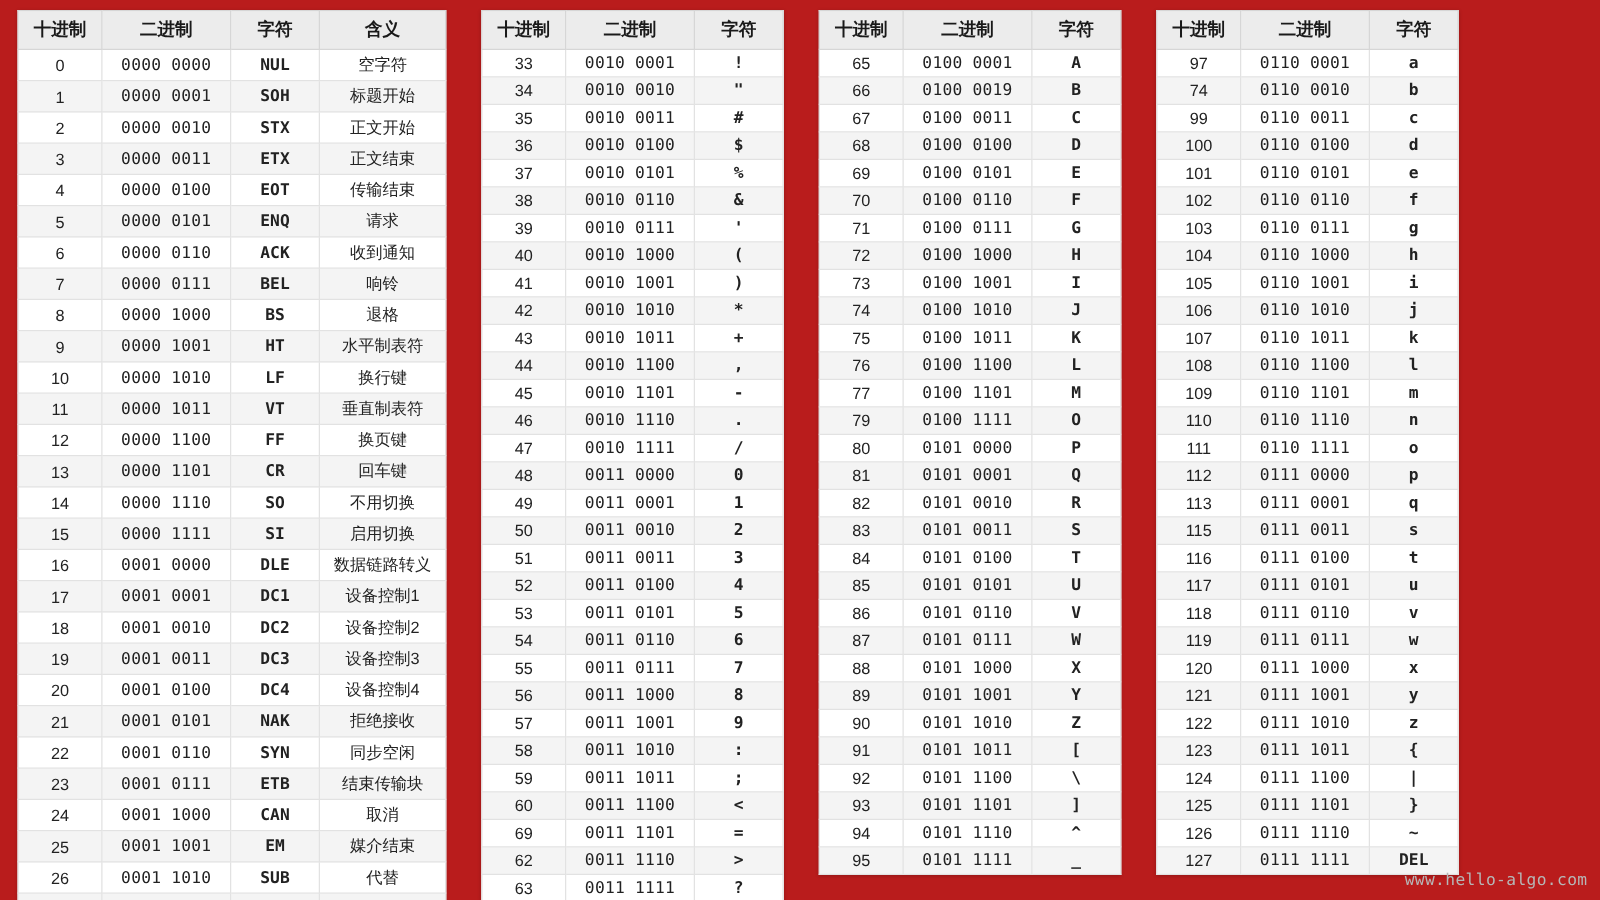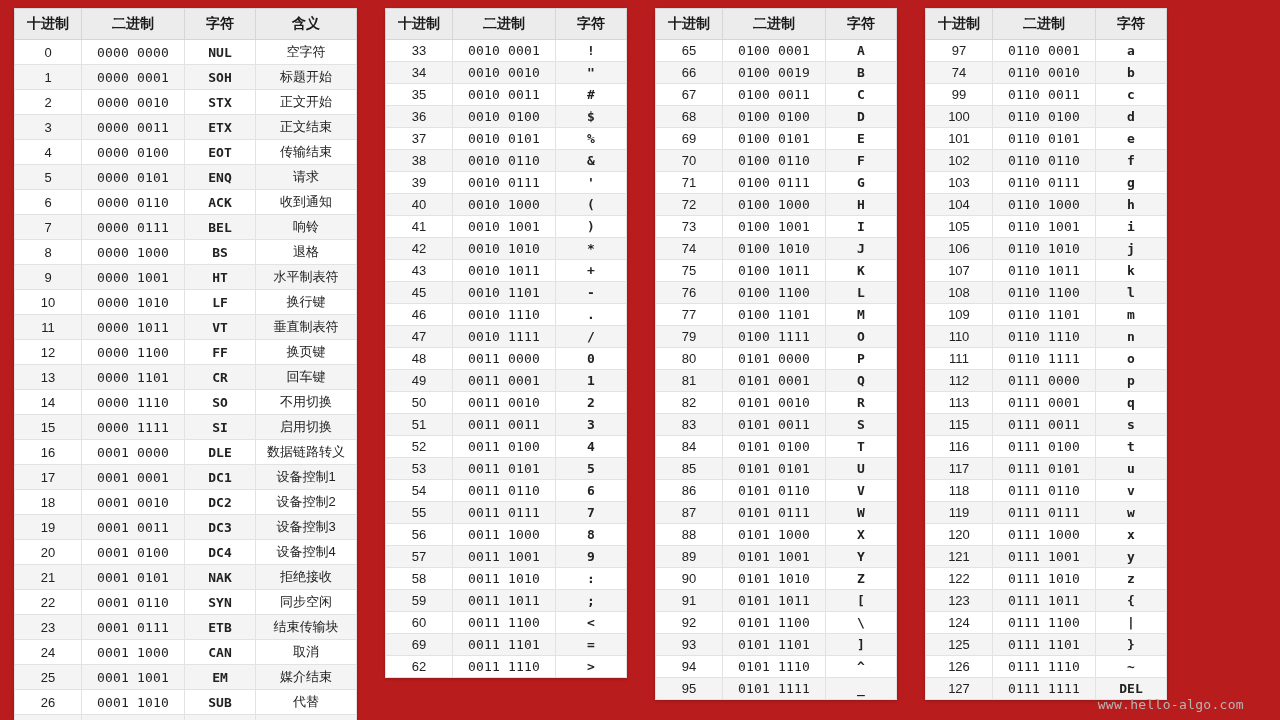--- a/index.html
+++ b/index.html
@@ -61,21 +61,21 @@
   td.col-dec { width: 58px; font-size: 13px; }
   td.col-bin { width: 94px; font-family: "DejaVu Sans Mono", monospace; font-size: 12.5px; letter-spacing: 0.2px; }
   td.col-chr { width: 62px; font-family: "DejaVu Sans Mono", monospace; font-weight: bold; font-size: 13px; }
   td.col-mean { width: 92px; font-size: 13px; }
   th.col-dec { width: 58px; }
   th.col-bin { width: 94px; margin-top: 20px; }
   th.col-chr { width: 62px; }
   th.col-mean { width: 92px; }
   .watermark {
     position: absolute;
-    right: 36px;
+    right: 10px;
     bottom: 8px;
     color: #b6b6b6;
     font-family: "DejaVu Sans Mono", monospace;
     font-size: 13px;
     letter-spacing: 0.3px;
   }
 </style>
 </head>
 <body>
 
@@ -322,20 +322,25 @@
               <td class="col-dec">42</td>
               <td class="col-bin">0010 1010</td>
               <td class="col-chr">*</td>
             </tr>
             <tr>
               <td class="col-dec">43</td>
               <td class="col-bin">0010 1011</td>
               <td class="col-chr">+</td>
             </tr>
             <tr>
+              <td class="col-dec">44</td>
+              <td class="col-bin">0010 1100</td>
+              <td class="col-chr">,</td>
+            </tr>
+            <tr>
               <td class="col-dec">45</td>
               <td class="col-bin">0010 1101</td>
               <td class="col-chr">-</td>
             </tr>
             <tr>
               <td class="col-dec">46</td>
               <td class="col-bin">0010 1110</td>
               <td class="col-chr">.</td>
             </tr>
             <tr>
@@ -410,20 +415,25 @@
             </tr>
             <tr>
               <td class="col-dec">69</td>
               <td class="col-bin">0011 1101</td>
               <td class="col-chr">=</td>
             </tr>
             <tr>
               <td class="col-dec">62</td>
               <td class="col-bin">0011 1110</td>
               <td class="col-chr">&gt;</td>
+            </tr>
+            <tr>
+              <td class="col-dec">63</td>
+              <td class="col-bin">0011 1111</td>
+              <td class="col-chr">?</td>
             </tr>
           </tbody>
         </table>
       </div>
       <div class="table-wrap">
         <table class="ascii">
           <thead>
             <tr>
               <th class="col-dec">十进制</th>
               <th class="col-bin">二进制</th>

